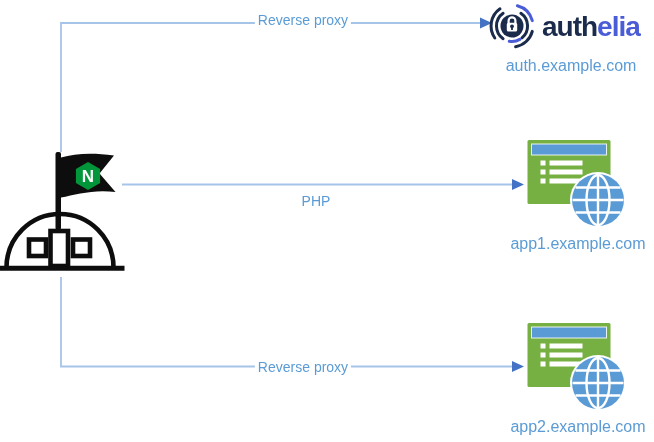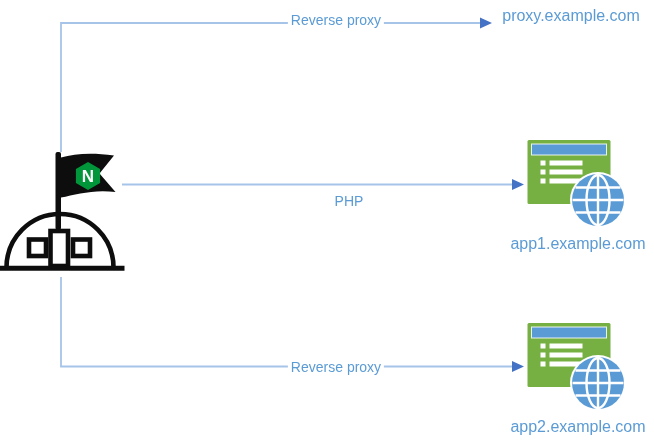--- a/index.html
+++ b/index.html
@@ -6,21 +6,21 @@
   .canvas{
     position:relative;width:654px;height:442px;background:#fff;overflow:hidden;
     font-family:"Liberation Sans",sans-serif;
   }
   .connectors{position:absolute;left:0;top:0;width:654px;height:442px;}
   .conn{fill:none;stroke:var(--line);stroke-width:1.8px;}
   .arrowhead{fill:var(--arrow);}
   .edge-label{
     position:absolute;transform:translate(-50%,-50%);
     background:#fff;padding:0 3px;
-    color:var(--label);font-size:14px;line-height:17px;white-space:nowrap;margin-left:33px;
+    color:var(--label);font-size:14px;line-height:17px;white-space:nowrap;
   }
   .node{position:absolute;}
   .domain-label{
     text-align:center;color:var(--label);font-size:16px;line-height:19px;
     white-space:nowrap;
   }
   
   .authelia-brand{display:flex;align-items:center;height:50px;}
   .authelia-word{font-size:28px;font-weight:700;letter-spacing:-1px;line-height:50px;margin-left:3px;}
   .auth-part1{color:var(--auth-dark);}
@@ -69,21 +69,37 @@
       <text class="flag-n" x="88" y="34" text-anchor="middle">N</text>
       <path class="dome" d="M6.5,119.5 A53.5,53.5 0 0 1 113.5,119.5"></path>
       <rect class="stroke-ink" x="29" y="91.5" width="17" height="16.5"></rect>
       <rect class="stroke-ink" x="73" y="91.5" width="17" height="16.5"></rect>
       <rect class="stroke-ink" x="50.5" y="83" width="17.5" height="35"></rect>
       <path class="base" d="M0,120.3 H124.5"></path>
     </svg>
   </div>
 
   <div class="node authelia-node" style="left:487px;top:2px;width:168px">
-    <div class="domain-label">proxy.example.com</div>
+    <div class="authelia-brand">
+      <svg width="52" height="50" viewBox="0 0 52 50">
+        <path class="arc-blue" d="M30.4,3.7 A21,21 0 0 1 45.3,18.6"></path>
+        <path class="arc-dark" d="M45.3,29.4 A21,21 0 0 1 28.6,44.7"></path>
+        <path class="arc-dark" d="M7.8,36 A21,21 0 0 1 13,6.8"></path>
+        <path class="arc-dark" d="M16.1,36.7 A15.5,15.5 0 0 1 16.1,11.3"></path>
+        <path class="arc-dark" d="M33.9,11.3 A15.5,15.5 0 0 1 35,35.9"></path>
+        <path class="arc-blue" d="M32.8,37.4 A15.5,15.5 0 0 1 22.3,39.3"></path>
+        <circle class="fill-dark" cx="25" cy="24" r="11.5"></circle>
+        <path d="M21.6,21.5 v-2.8 a3.4,3.4 0 0 1 6.8,0 v2.8" fill="none" stroke="#ffffff" stroke-width="2.2"></path>
+        <rect x="19.8" y="20.8" width="10.4" height="8.8" rx="1.6" fill="#ffffff"></rect>
+        <circle class="fill-dark" cx="25" cy="24.3" r="1.9"></circle>
+        <rect class="fill-dark" x="24.1" y="25" width="1.8" height="3"></rect>
+      </svg>
+      <div class="authelia-word"><span class="auth-part1">auth</span><span class="auth-part2">elia</span></div>
+    </div>
+    <div class="domain-label">auth.example.com</div>
   </div>
 
   <div class="node app-node" style="left:493px;top:138px;width:170px">
     <svg class="app-icon" width="104" height="94" viewBox="0 0 104 94">
       <rect class="fill-green" x="1.5" y="2" width="83" height="64" rx="1.5"></rect>
       <rect class="fill-blue" x="5.5" y="6" width="75" height="11" stroke="#ffffff" stroke-opacity="0.85" stroke-width="1"></rect>
       <g class="fill-white">
         <rect x="14.5" y="22.5" width="5" height="5"></rect>
           <rect x="23.5" y="22.5" width="33" height="5"></rect>
         <rect x="14.5" y="31.5" width="5" height="5"></rect>

